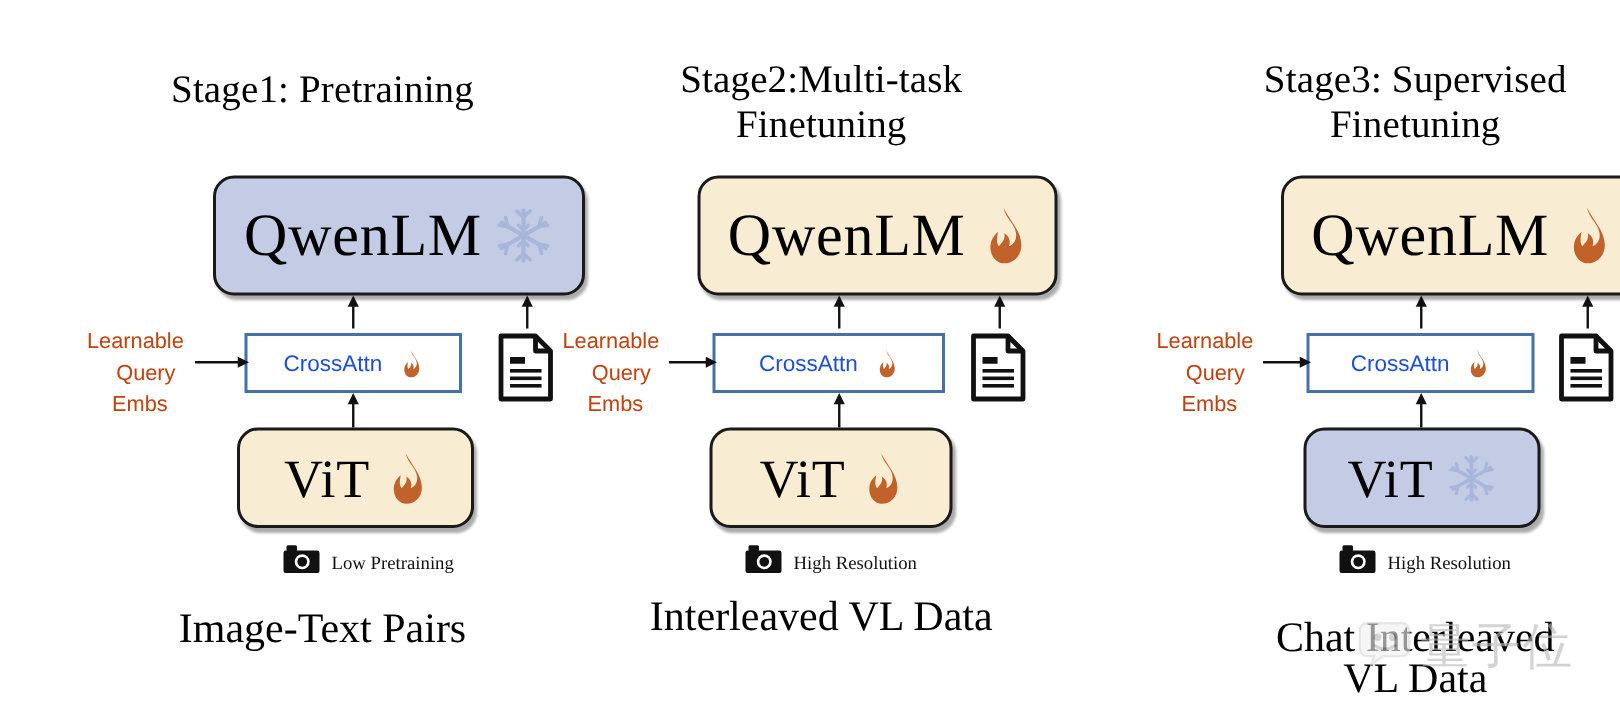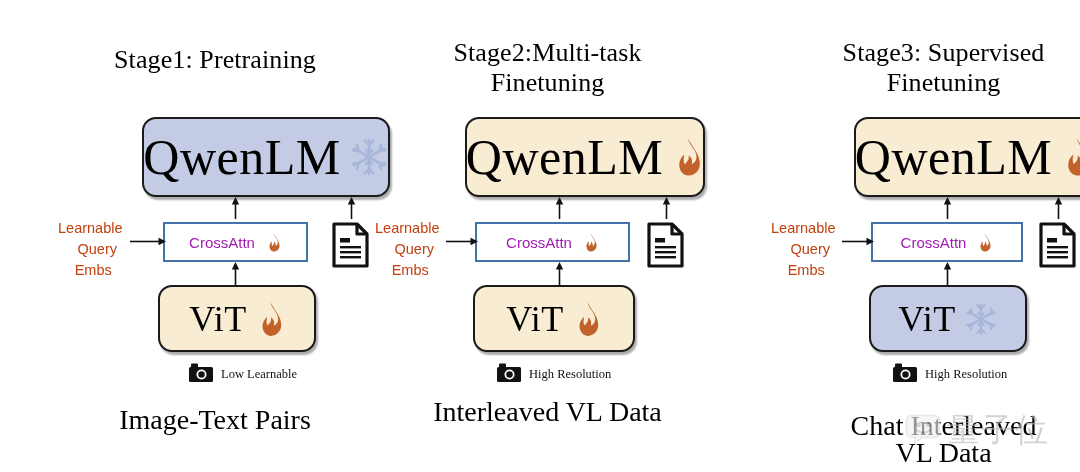--- a/index.html
+++ b/index.html
@@ -49,21 +49,21 @@
     display: flex;
     align-items: center;
     justify-content: center;
     box-shadow: 2px 3px 2px rgba(0,0,0,0.33);
   }
   .bigbox.frozen { background: #c3cce4; }
   .bigbox.tuned  { background: #f8ecd2; }
 
   .bigbox .box-label {
     font-family: "Liberation Serif", serif;
-    font-size: 50px;
+    font-size: 40px;
     line-height: 42px;
     letter-spacing: 0.5px;
     white-space: nowrap;
   }
   .bigbox.vit .box-label { font-size: 36px; }
 
   .statusmark {
     display: inline-flex;
     align-items: center;
     justify-content: center;
@@ -77,21 +77,21 @@
     box-sizing: border-box;
     background: #ffffff;
     border: 2px solid #4472a8;
     display: flex;
     align-items: center;
     justify-content: center;
   }
   .crossattn .box-label {
     font-family: "Liberation Sans", sans-serif;
     font-size: 15px;
-    color: #a21caf;
+    color: #1d4ed8;
     white-space: nowrap;
   }
   .crossattn .statusmark { margin-left: 10px; }
 
   
   .query-embs {
     position: absolute;
     font-family: Liberation Sans, sans-serif;
     font-size: 14.5px;
     line-height: 21px;
@@ -263,21 +263,21 @@
 
   <div class="res-line" style="left:158px; top:362px;">
     <span>
       <svg width="26" height="21" viewBox="0 0 52 42">
         <rect x="2" y="10" width="48" height="30" rx="3" fill="#111"></rect>
         <rect x="6" y="3" width="14" height="8" rx="2" fill="#111"></rect>
         <circle cx="27" cy="25" r="10" fill="#ffffff"></circle>
         <circle cx="27" cy="25" r="6.5" fill="#111"></circle>
       </svg>
     </span>
-    <span class="res-text">Low Learnable</span>
+    <span class="res-text">Low Pretraining</span>
   </div>
 
   <div class="data-caption" style="top:406px;">
     <span class="ln">Image-Text Pairs</span>
   </div>
 </div>
 
 <div class="stage" id="stage-2">
 
   <div class="stage-title">

